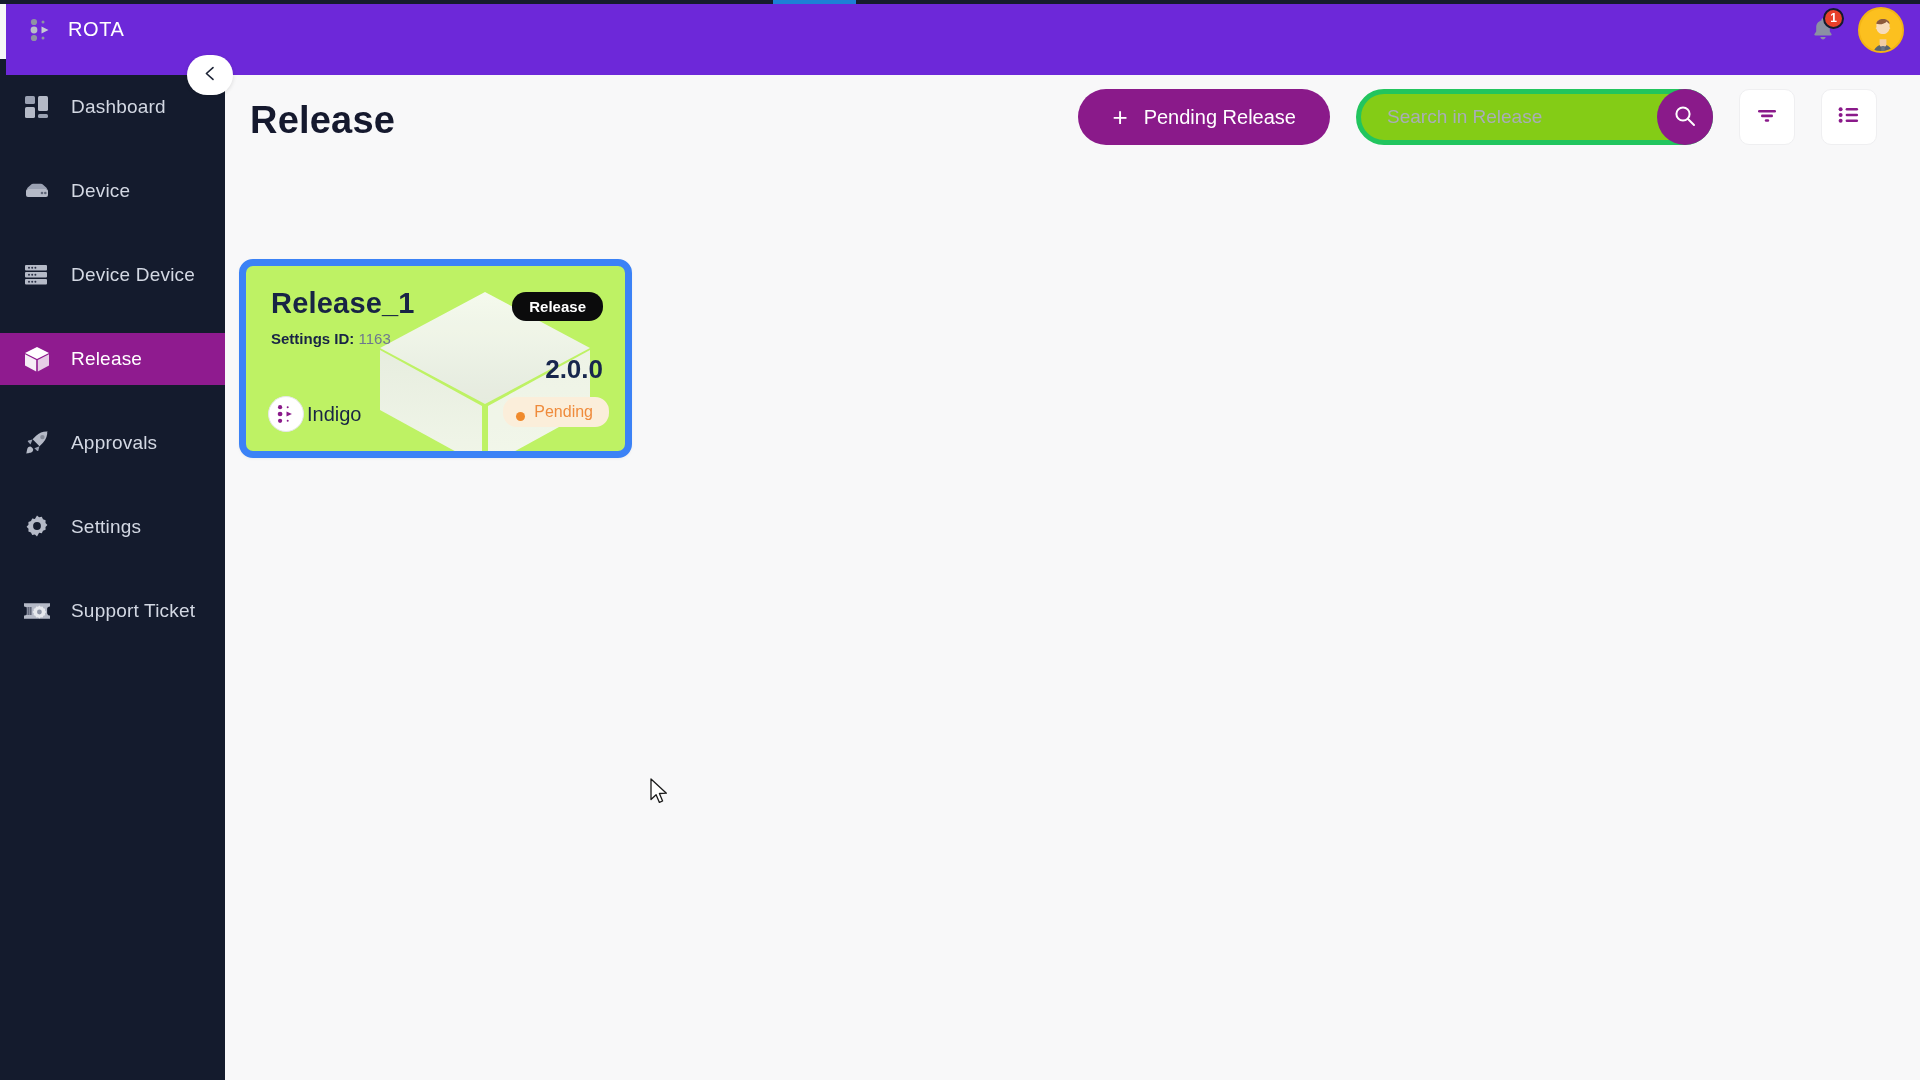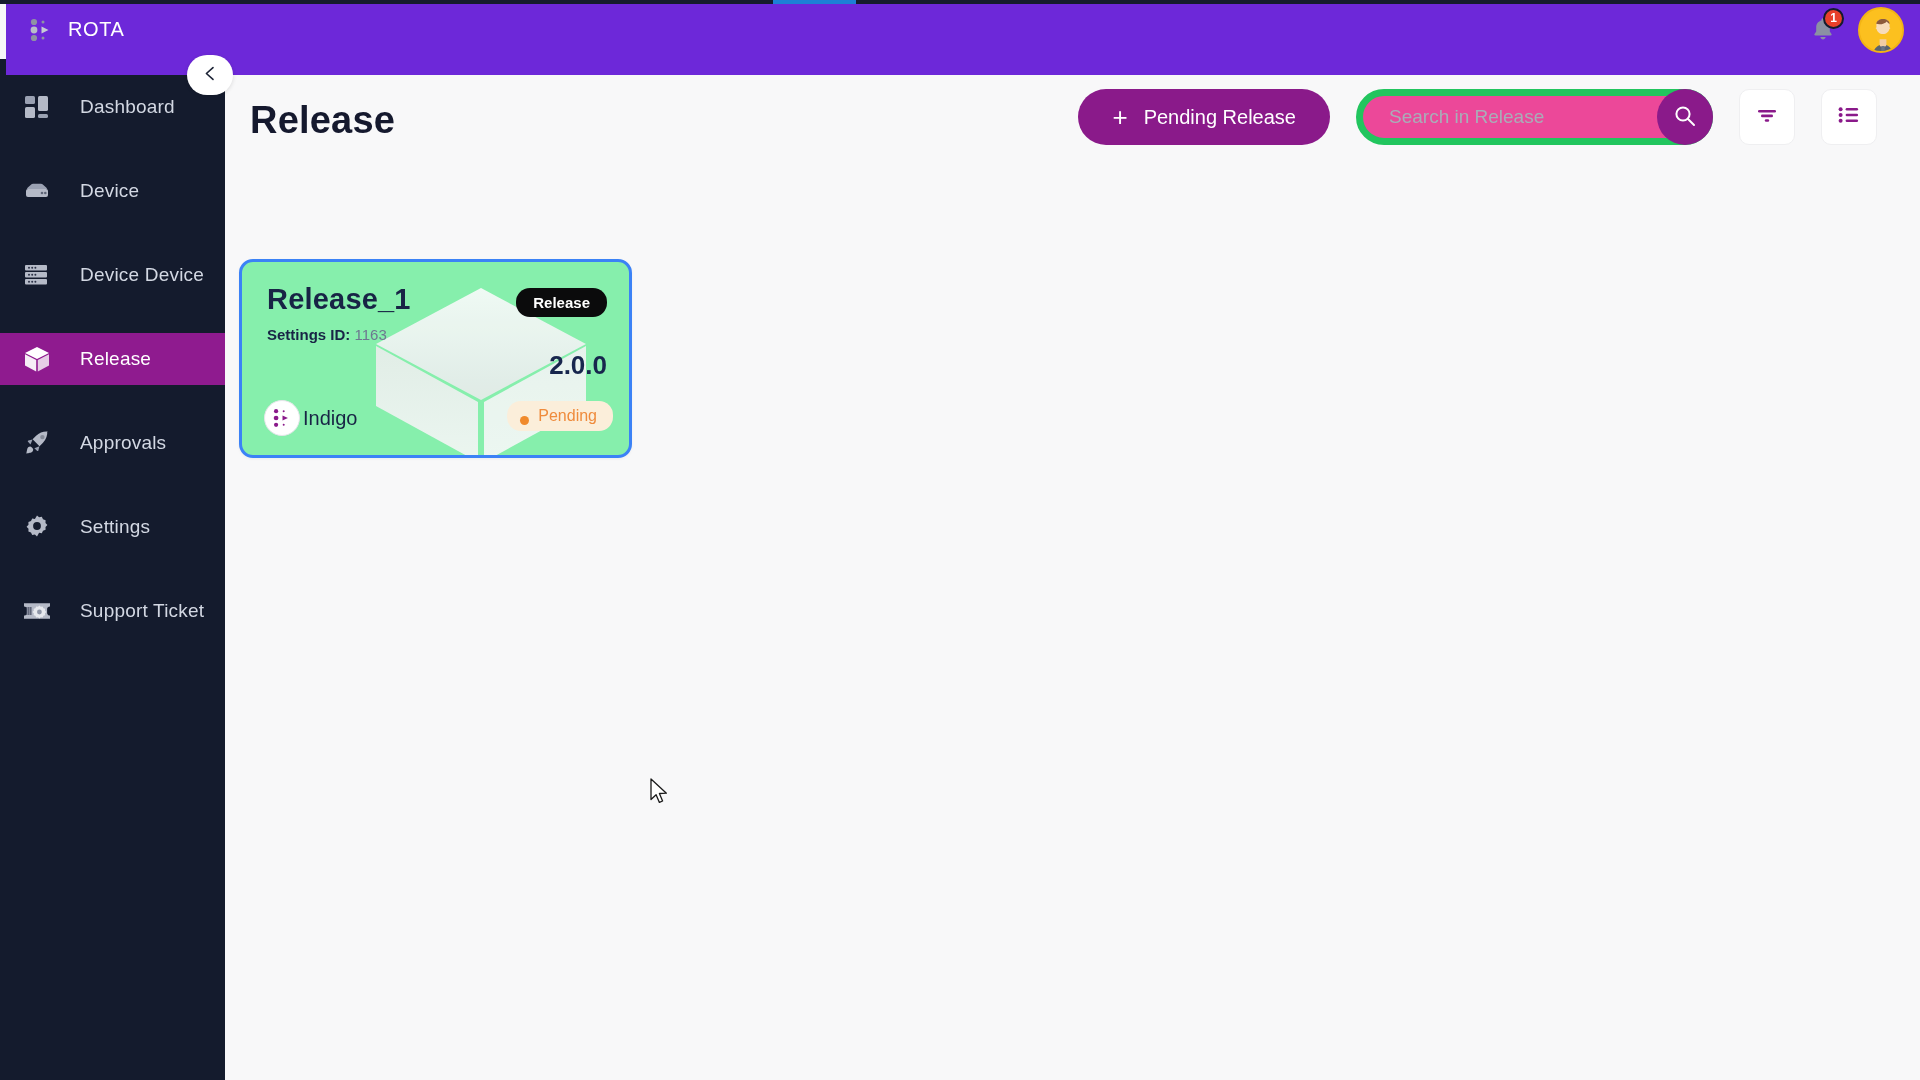--- a/index.html
+++ b/index.html
@@ -55,21 +55,21 @@
   }
 
   
   #sidebar {
     position: absolute; top: 59px; left: 0;
     width: 225px; height: 1021px;
     background: #141b2d; z-index: 30;
   }
   .nav-item {
     position: relative; height: 52px; margin-top: 32px;
-    display: flex; align-items: center; padding-left: 22px; gap: 28px;
+    display: flex; align-items: center; padding-left: 22px; gap: 19px;
     cursor: pointer;
   }
   .nav-item:first-child { margin-top: 22px; }
   .nav-item.active { background: #8f1b8f; }
   .nav-icon { width: 30px; height: 30px; flex: 0 0 30px; position: relative; }
   .nav-label {
     color: #d3d8e3; font-size: 19px; letter-spacing: .2px; white-space: nowrap;
   }
   .nav-item.active .nav-label { color: #ffffff; }
   .nav-item.active .nav-icon svg path,
@@ -106,21 +106,21 @@
     height: 56px; padding: 0 34px; border-radius: 28px;
     background: #8a1a8a; border: none; color: #fff;
     font-size: 20px; font-family: inherit; cursor: pointer;
     display: flex; align-items: center; gap: 16px;
   }
   #plus-icon { font-size: 26px; line-height: 1; font-weight: 300; }
 
   #search-wrap { position: relative; width: 357px; height: 56px; }
   #search-input {
     width: 357px; height: 56px; border-radius: 28px;
-    border: 7px solid #22c55e; background: #ec4899;
+    border: 5px solid #22c55e; background: #84cc16;
     padding: 0 64px 0 26px; font-size: 19px;
     font-family: inherit; color: #2a2f45; outline: none;
   }
   #search-input::placeholder { color: #a9adb8; }
   #search-btn {
     position: absolute; right: 0; top: 0;
     width: 56px; height: 56px; border-radius: 50%;
     background: #8a1a8a; border: none; cursor: pointer;
     display: flex; align-items: center; justify-content: center;
   }
@@ -128,22 +128,22 @@
     width: 56px; height: 56px; border-radius: 10px;
     background: #ffffff; border: 1px solid #efeff1;
     display: flex; align-items: center; justify-content: center;
     cursor: pointer;
   }
 
   
   #card-grid { position: absolute; left: 14px; top: 200px; }
   .release-card {
     position: relative; width: 393px; height: 199px;
-    background: #86efac; border-radius: 14px;
-    border: 3px solid #3b82f6;
+    background: #bef264; border-radius: 14px;
+    border: 7px solid #3b82f6;
     box-shadow: 0 1px 3px rgba(20,27,45,.05);
     overflow: hidden; cursor: pointer;
   }
   .card-box-art {
     position: absolute; left: 128px; top: 22px;
     width: 222px; height: 180px; opacity: .9; pointer-events: none;
   }
   .card-title {
     position: absolute; left: 25px; top: 21px;
     font-size: 29px; font-weight: 700; color: #182445;

